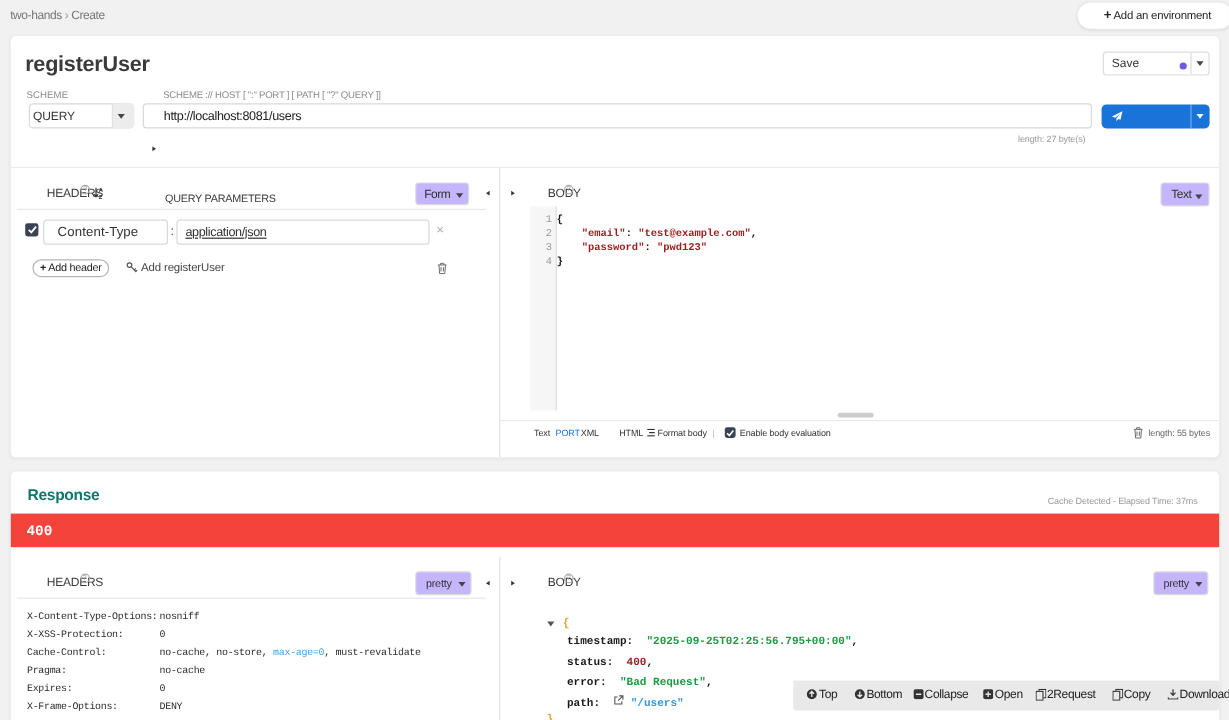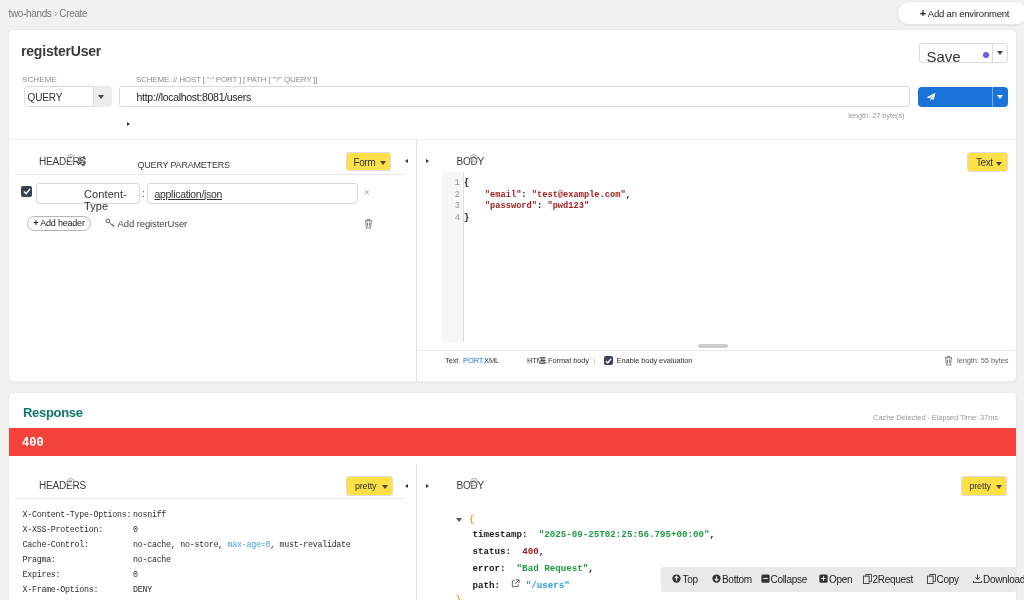--- a/index.html
+++ b/index.html
@@ -1,39 +1,39 @@
 <!DOCTYPE html>
 <html><head>
 <meta charset="utf-8">
 <style>
 * { margin:0; padding:0; box-sizing:border-box; }
 html,body { width:1024px; height:600px; overflow:hidden; }
 body { font-family:"Liberation Sans", sans-serif; background:#f1f1f1; position:relative; }
 .abs { position:absolute; }
 .card { position:absolute; background:#fff; border:1px solid #ebebeb; border-radius:5px; box-shadow:0 1px 2px rgba(0,0,0,0.04); }
 .mono { font-family:"Liberation Mono", monospace; }
-.btn { position:absolute; background:#fde047; border:1px solid #dcdcdc; border-radius:3px; color:#333; }
+.btn { position:absolute; background:#c4b5fd; border:1px solid #dcdcdc; border-radius:3px; color:#333; }
 .caret { display:inline-block; width:0; height:0; border-left:3.5px solid transparent; border-right:3.5px solid transparent; border-top:4.5px solid #444; }
 .tri-r { display:inline-block; width:0; height:0; border-top:2.5px solid transparent; border-bottom:2.5px solid transparent; border-left:3.5px solid #333; }
 .tri-l { display:inline-block; width:0; height:0; border-top:2.5px solid transparent; border-bottom:2.5px solid transparent; border-right:3.5px solid #333; }
 .qm { display:inline-block; width:8px; height:8px; border:1px solid #aaa; border-radius:50%; color:#999; font-size:6px; text-align:center; line-height:7px; }
 .lbl { font-size:10px; letter-spacing:-0.2px; color:#3a3a3a;margin-left:14px; }
 </style>
 </head>
 <body>
 
 <div class="abs" style="left:8.5px; top:8px; font-size:10px; letter-spacing:-0.35px; color:#777;">two-hands <span style="color:#999;">›</span> Create</div>
 <div class="abs" style="left:897px; top:1px; width:131px; height:24px; background:#fff; border:1px solid #e6e6e6; border-radius:12px; box-shadow:0 1px 2px rgba(0,0,0,0.06); font-size:9.5px; letter-spacing:-0.2px; color:#222; line-height:22px; text-align:center; text-indent:4px;"><b style="font-size:11px;">+</b> Add an environment</div>
 
 <div class="card" style="left:7.5px; top:28.5px; width:1009px; height:353px;"></div>
 
-<div class="abs" style="left:21px; top:43px; font-size:14px; font-weight:bold; letter-spacing:-0.2px; color:#3a3a3a;">registerUser</div>
+<div class="abs" style="left:21px; top:43px; font-size:18px; font-weight:bold; letter-spacing:-0.2px; color:#3a3a3a;">registerUser</div>
 
 <div class="abs" style="left:918.5px; top:43px; width:89px; height:20px; background:#fff; border:1px solid #dcdcdc; border-radius:3px;">
-  <span class="abs" style="left:7px; top:3.5px; font-size:15px; color:#333;">Save</span>
+  <span class="abs" style="left:7px; top:3.5px; font-size:10px; color:#333;">Save</span>
   <span class="abs" style="left:63px; top:8px; width:6px; height:6px; border-radius:50%; background:#6b5ce0;"></span>
   <span class="abs" style="left:72px; top:0; width:1px; height:18px; background:#dcdcdc;"></span>
   <span class="caret abs" style="left:77px; top:7px;"></span>
 </div>
 
 <div class="abs" style="left:22px; top:74.5px; font-size:8px; letter-spacing:0.1px; color:#8a8a8a;">SCHEME</div>
 <div class="abs" style="left:136px; top:74.5px; font-size:8px; letter-spacing:-0.2px; color:#8a8a8a;">SCHEME :// HOST [ ":" PORT ] [ PATH [ "?" QUERY ]]</div>
 
 <div class="abs" style="left:23.5px; top:86px; width:87px; height:20.5px; border:1px solid #d9d9d9; border-radius:3.5px; background:#fff;">
   <span class="abs" style="left:3px; top:5px; font-size:10px; letter-spacing:-0.1px; color:#333;">QUERY</span>
@@ -73,21 +73,21 @@
   <span class="caret abs" style="left:33px; top:8px;"></span>
 </div>
 <div class="abs" style="left:14px; top:174px; width:391px; height:1px; background:#e8e8e8;"></div>
 
 <div class="abs" style="left:21px; top:185.5px; width:11px; height:11px; background:#3a4256; border-radius:2px;">
   <svg class="abs" style="left:1.5px; top:2px;" width="8" height="7" viewBox="0 0 9 8">
       <path d="M1 4 L3.5 6.5 L8 1" stroke="#fff" stroke-width="1.7" fill="none"></path>
     </svg>
 </div>
 <div class="abs" style="left:35.5px; top:183px; width:104.5px; height:20.5px; border:1px solid #d9d9d9; border-radius:3px; background:#fff;">
-  <span class="abs" style="left:11.5px; top:3.5px; font-size:11px; letter-spacing:0.1px; color:#333;margin-left:36px;">Content-Type</span>
+  <span class="abs" style="left:11.5px; top:3.5px; font-size:11px; letter-spacing:0.1px; color:#333;">Content-Type</span>
 </div>
 <div class="abs" style="left:142px; top:187px; font-size:10.5px; color:#555;">:</div>
 <div class="abs" style="left:147px; top:183px; width:210.5px; height:20.5px; border:1px solid #d9d9d9; border-radius:3px; background:#fff;">
   <span class="abs" style="left:6.5px; top:3.5px; font-size:10.5px; letter-spacing:-0.3px; color:#333;text-decoration:underline;">application/json</span>
 </div>
 <div class="abs" style="left:363.5px; top:185.5px; font-size:11px; color:#aaa;">×</div>
 
 <div class="abs" style="left:27px; top:216px; width:64px; height:14.5px; border:1px solid #b5b5b5; border-radius:8px; background:#fff; font-size:9px; letter-spacing:-0.2px; color:#222; text-align:center; line-height:13px;"><b>+</b> Add header</div>
 <svg class="abs" style="left:105px; top:218px;" width="10" height="10" viewBox="0 0 11 11">
     <circle cx="3.2" cy="3.2" r="2.1" stroke="#555" stroke-width="1.1" fill="none"></circle>
@@ -116,21 +116,21 @@
 <span style="color:#a31c1c;">    "password"</span>: <span style="color:#a31c1c;">"pwd123"</span>
 }</div>
 
 <div class="abs" style="left:698px; top:344px; width:30px; height:4px; background:#ccc; border-radius:2px;"></div>
 
 <div class="abs" style="left:417px; top:350px; width:598px; height:1px; background:#e8e8e8;"></div>
 <div class="abs" style="left:0; top:355.5px; width:1024px; font-size:7.5px; letter-spacing:-0.1px; color:#333; white-space:nowrap;">
   <span class="abs" style="left:445px;">Text</span>
   <span class="abs" style="left:463px; color:#1a73d8;">PORT</span>
   <span class="abs" style="left:484px;">XML</span>
-  <span class="abs" style="left:527px;">HTML</span>
+  <span class="abs" style="left:516px;">HTML</span>
   <span class="abs" style="left:528.5px; color:#bbb;">|</span>
   <svg class="abs" style="left:538.5px; top:1.5px;" width="7" height="7" viewBox="0 0 9 9">
       <path d="M0.5 1 h8 M2.5 4.5 h6 M0.5 8 h8" stroke="#333" stroke-width="1.2"></path>
     </svg>
   <span class="abs" style="left:548px;">Format body</span>
   <span class="abs" style="left:593.5px; color:#bbb;">|</span>
   <span class="abs" style="left:603.5px; top:0.5px; width:9px; height:9px; background:#3a4256; border-radius:2px;">
       <svg style="position:absolute; left:1px; top:1.5px;" width="7" height="6" viewBox="0 0 9 8">
         <path d="M1 4 L3.5 6.5 L8 1" stroke="#fff" stroke-width="1.8" fill="none"></path>
       </svg>

